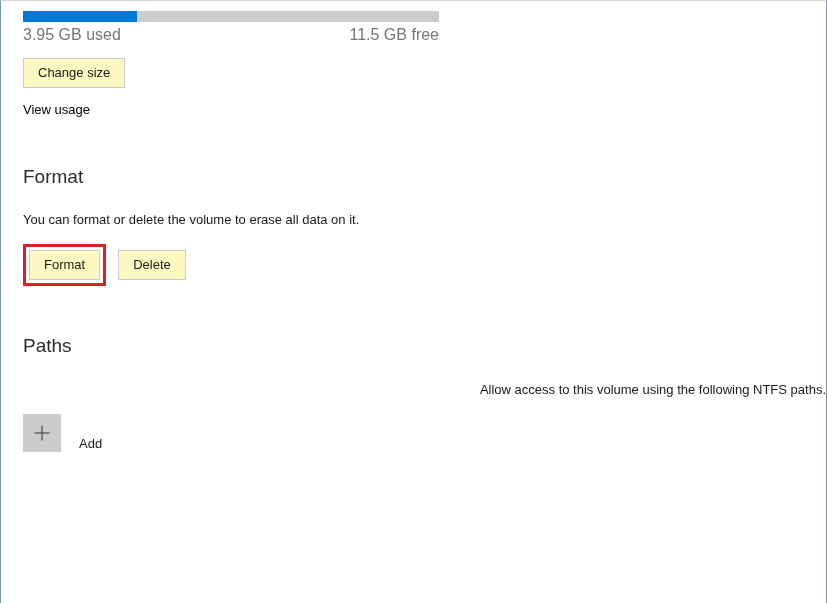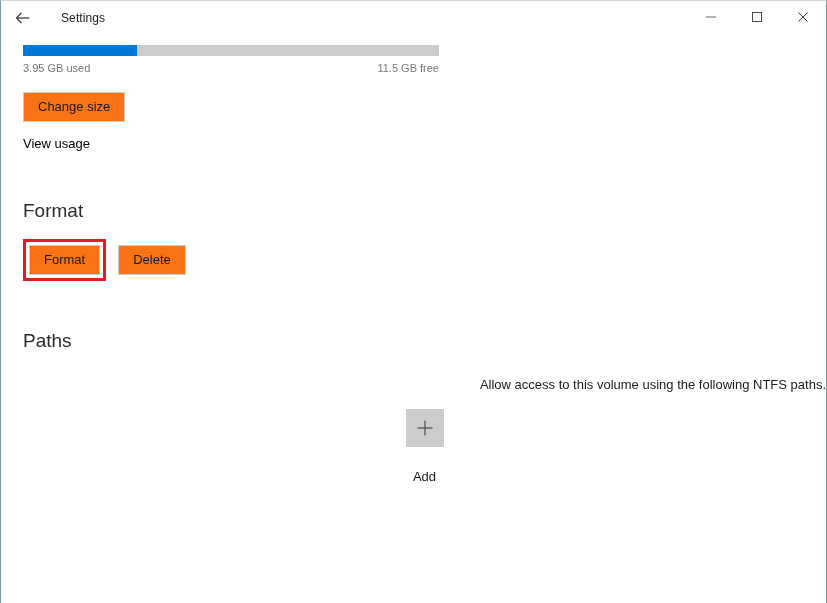--- a/index.html
+++ b/index.html
@@ -113,28 +113,28 @@
     position: absolute;
     left: 0; top: 0; bottom: 0;
     background: #0078d7;
   }
 
   .bar-legend {
     margin: 5px 0 0 22px;
     width: 416px;
     display: flex;
     justify-content: space-between;
-    font-size: 11px;
+    font-size: 16px;
     color: #767676;
     line-height: 15px;
   }
 
   .btn {
     border: 1px solid #cccccc;
-    background: #f97316;
+    background: #fef9c3;
     color: #1a1a1a;
     font-family: "Liberation Sans", "DejaVu Sans", sans-serif;
     font-size: 13px;
     height: 30px;
     padding: 0 14px;
     cursor: default;
     line-height: 28px;
     display: inline-block;
   }
 
@@ -176,23 +176,22 @@
     border: 3px solid #e02020;
     padding: 3px;
     display: inline-block;
     line-height: 0;
   }
   .highlight .btn { display: block; }
 
   .add-row {
     margin-left: 22px;
     display: flex;
-    align-items: center;
+    align-items: flex-end;
     gap: 18px;
-    flex-direction: column;
   }
   .add-square {
     width: 38px;
     height: 38px;
     background: #cccccc;
     display: flex;
     align-items: center;
     justify-content: center;
     cursor: default;
   }
@@ -208,48 +207,20 @@
   .mt-formatbtns { margin-top: 16px; }
   .mt-paths { margin-top: 48px; }
   .mt-pathsdesc { margin-top: 23px; text-align: right; }
   .mt-addrow { margin-top: 16px; }
 </style>
 </head>
 <body>
 
 <div class="window">
 
-  <div class="titlebar">
-    <div class="back-btn">
-      <svg width="16" height="16" viewBox="0 0 16 16" aria-hidden="true">
-        <path d="M6.4 2.8 L1.6 8 L6.4 13.2" fill="none" stroke="#1a1a1a" stroke-width="1.1"></path>
-        <line x1="1.8" y1="8" x2="14.2" y2="8" stroke="#1a1a1a" stroke-width="1.1"></line>
-      </svg>
-    </div>
-    <div class="app-title">Settings</div>
-
-    <div class="win-controls">
-      <div class="win-btn">
-        <svg width="12" height="12" viewBox="0 0 12 12" aria-hidden="true">
-          <line x1="1" y1="6" x2="11" y2="6" stroke="#6b6b6b" stroke-width="1"></line>
-        </svg>
-      </div>
-      <div class="win-btn">
-        <svg width="12" height="12" viewBox="0 0 12 12" aria-hidden="true">
-          <rect x="1.5" y="1.5" width="9" height="9" fill="none" stroke="#4a4a4a" stroke-width="1"></rect>
-        </svg>
-      </div>
-      <div class="win-btn">
-        <svg width="12" height="12" viewBox="0 0 12 12" aria-hidden="true">
-          <line x1="1.5" y1="1.5" x2="10.5" y2="10.5" stroke="#3a3a3a" stroke-width="1"></line>
-          <line x1="10.5" y1="1.5" x2="1.5" y2="10.5" stroke="#3a3a3a" stroke-width="1"></line>
-        </svg>
-      </div>
-    </div>
-  </div>
 
   <div class="content">
 
 
 
     <div class="bar-wrap">
       <div class="bar-fill" id="bar-fill" style="width: 27.5%; background: rgb(0, 120, 215);"></div>
     </div>
 
     <div class="bar-legend">
@@ -258,20 +229,21 @@
     </div>
 
     <div class="change-size-wrap">
       <button class="btn">Change size</button>
     </div>
 
     <a class="link" href="#">View usage</a>
 
     
     <h2 class="section-head mt-format">Format</h2>
+    <div class="section-desc mt-formatdesc">You can format or delete the volume to erase all data on it.</div>
 
     <div class="btn-row mt-formatbtns">
       <span class="highlight">
         <button class="btn">Format</button>
       </span>
       <button class="btn">Delete</button>
     </div>
 
     
     <h2 class="section-head mt-paths">Paths</h2>

